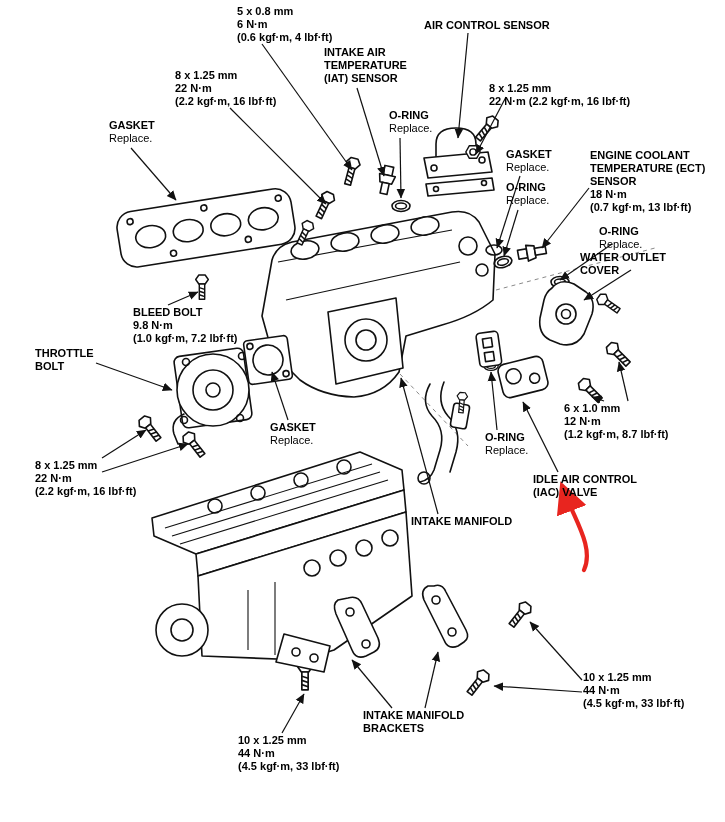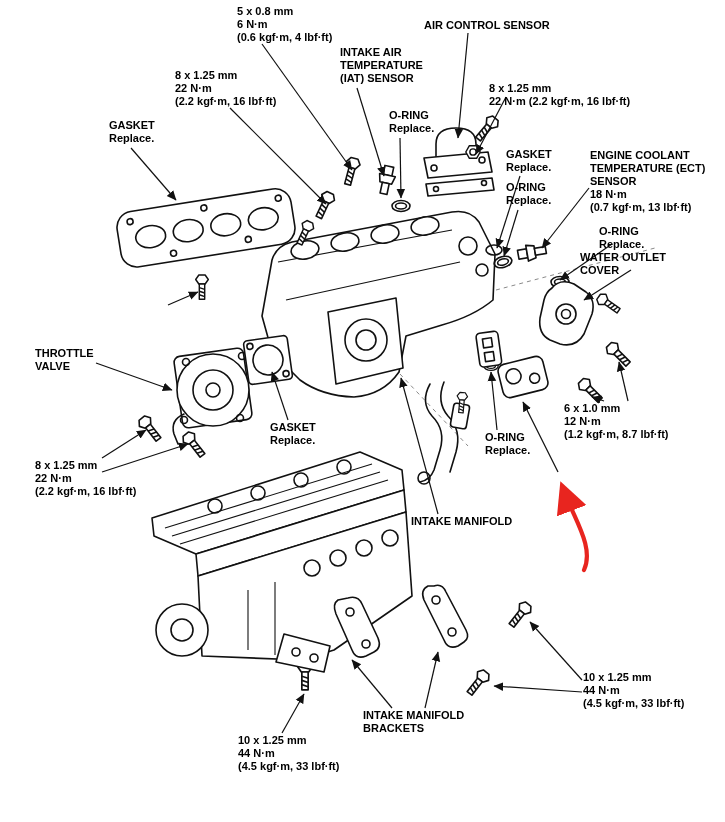--- a/index.html
+++ b/index.html
@@ -1,20 +1,20 @@
 <!DOCTYPE html>
 <html><head>
 <meta charset="utf-8">
 <style>
   html,body{margin:0;padding:0;background:#fff;}
   #page{position:relative;width:725px;height:822px;background:#fff;overflow:hidden;
         font-family:"Liberation Sans",sans-serif;padding-left:36px;}
   .label{position:absolute;color:#000;font-size:11px;line-height:1.18;white-space:pre-line;}
   .label .t{display:block;font-weight:bold;}
-  .label .n{display:block;font-weight:bold;}
+  .label .n{display:block;font-weight:normal;}
   svg{position:absolute;left:0;top:0;}
   .art{stroke:#111;fill:#fff;stroke-width:1.6;stroke-linejoin:round;stroke-linecap:round;}
   .artn{stroke:#111;fill:none;stroke-width:1.6;stroke-linejoin:round;stroke-linecap:round;}
   .thin{stroke:#111;fill:none;stroke-width:1.1;}
   .dash{stroke:#8a8a8a;fill:none;stroke-width:1;stroke-dasharray:4 4;}
   .leader{stroke:#111;stroke-width:1.2;fill:none;}
   .red{stroke:#e8251f;stroke-width:4.2;fill:none;stroke-linecap:round;}
 </style>
 </head>
 <body>
@@ -229,50 +229,55 @@
 
     <g>
       <path class="red" d="M584,570 C594,548 576,522 566,496" marker-end="url(#ahr)"></path>
     </g>
   </svg>
 
   <div class="label" style="left:237px;top:5px"><span class="t">5 x 0.8 mm
 6 N·m
 (0.6 kgf·m, 4 lbf·ft)</span></div>
   <div class="label" style="left:424px;top:19px"><span class="t">AIR CONTROL SENSOR</span></div>
-  <div class="label" style="left:340px;top:46px"><span class="t">INTAKE AIR
+  <div class="label" style="left:324px;top:46px"><span class="t">INTAKE AIR
 TEMPERATURE
 (IAT) SENSOR</span></div>
   <div class="label" style="left:175px;top:69px"><span class="t">8 x 1.25 mm
 22 N·m
 (2.2 kgf·m, 16 lbf·ft)</span></div>
   <div class="label" style="left:489px;top:82px"><span class="t">8 x 1.25 mm
 22 N·m (2.2 kgf·m, 16 lbf·ft)</span></div>
   <div class="label" style="left:389px;top:109px"><span class="t">O-RING</span><span class="n">Replace.</span></div>
   <div class="label" style="left:109px;top:119px"><span class="t">GASKET</span><span class="n">Replace.</span></div>
   <div class="label" style="left:506px;top:148px"><span class="t">GASKET</span><span class="n">Replace.</span></div>
   <div class="label" style="left:590px;top:149px"><span class="t">ENGINE COOLANT
 TEMPERATURE (ECT)
 SENSOR
 18 N·m
 (0.7 kgf·m, 13 lbf·ft)</span></div>
   <div class="label" style="left:506px;top:181px"><span class="t">O-RING</span><span class="n">Replace.</span></div>
   <div class="label" style="left:599px;top:225px"><span class="t">O-RING</span><span class="n">Replace.</span></div>
   <div class="label" style="left:580px;top:251px"><span class="t">WATER OUTLET
 COVER</span></div>
+  <div class="label" style="left:133px;top:306px"><span class="t">BLEED BOLT
+9.8 N·m
+(1.0 kgf·m, 7.2 lbf·ft)</span></div>
   <div class="label" style="left:35px;top:347px"><span class="t">THROTTLE
-VALVE</span></div>
+BOLT</span></div>
   <div class="label" style="left:270px;top:421px"><span class="t">GASKET</span><span class="n">Replace.</span></div>
   <div class="label" style="left:564px;top:402px"><span class="t">6 x 1.0 mm
 12 N·m
 (1.2 kgf·m, 8.7 lbf·ft)</span></div>
   <div class="label" style="left:35px;top:459px"><span class="t">8 x 1.25 mm
 22 N·m
 (2.2 kgf·m, 16 lbf·ft)</span></div>
   <div class="label" style="left:485px;top:431px"><span class="t">O-RING</span><span class="n">Replace.</span></div>
+  <div class="label" style="left:533px;top:473px"><span class="t">IDLE AIR CONTROL
+(IAC) VALVE</span></div>
   <div class="label" style="left:411px;top:515px"><span class="t">INTAKE MANIFOLD</span></div>
   <div class="label" style="left:583px;top:671px"><span class="t">10 x 1.25 mm
 44 N·m
 (4.5 kgf·m, 33 lbf·ft)</span></div>
   <div class="label" style="left:363px;top:709px"><span class="t">INTAKE MANIFOLD
 BRACKETS</span></div>
   <div class="label" style="left:238px;top:734px"><span class="t">10 x 1.25 mm
 44 N·m
 (4.5 kgf·m, 33 lbf·ft)</span></div>
 

